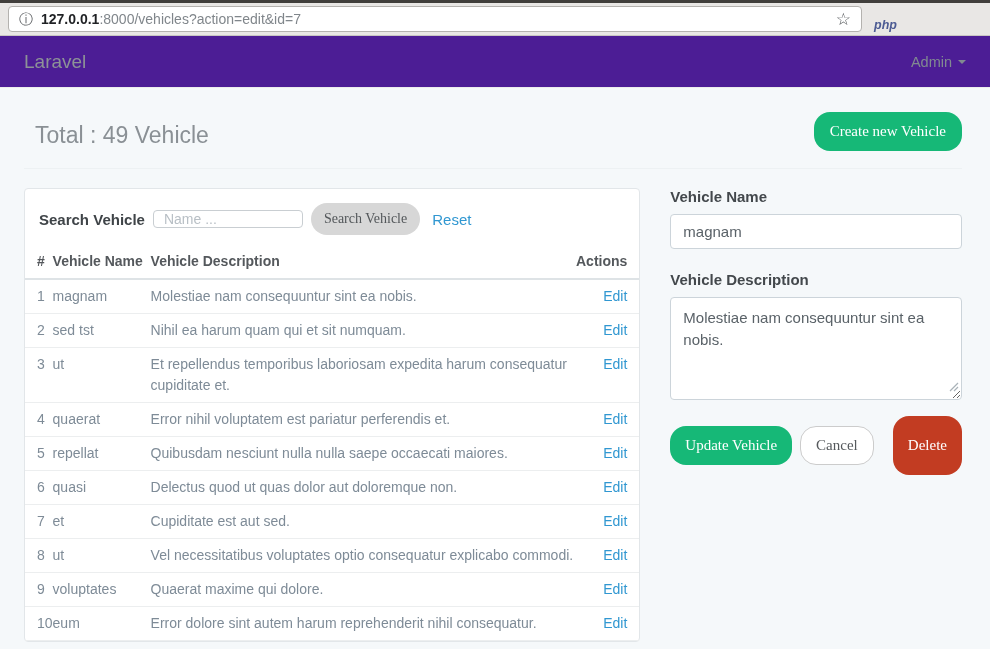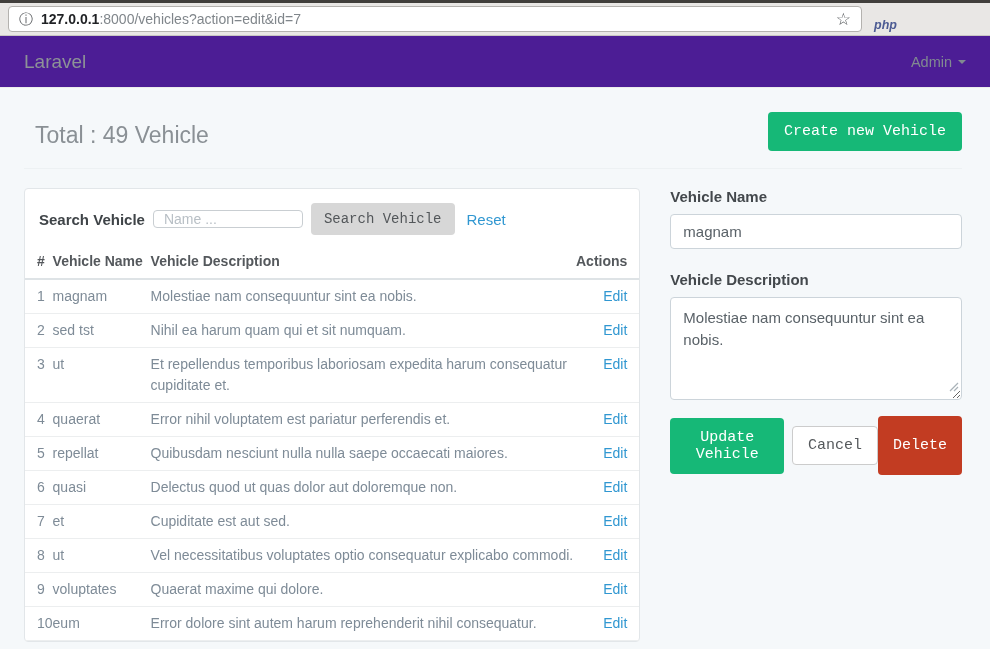--- a/index.html
+++ b/index.html
@@ -32,22 +32,22 @@
     align-items:center;gap:6px;cursor:pointer;}
   .caret{width:0;height:0;border-left:4px solid transparent;
     border-right:4px solid transparent;border-top:4px solid #818a91;}
 
   
   .page{padding:0 28px 0 24px;}
   .page-header{display:flex;align-items:center;padding:24px 0 17px;
     border-bottom:1px solid #edf1f3;}
   .h1{font-size:37px;color:#636b6f;font-weight:400;letter-spacing:.3px;}
   .subtitle{font-size:23px;color:#8a9095;margin-left:11px;padding-top:8px;}
-  .btn{border:none;border-radius:4px;font-size:15px;cursor:pointer;
-    font-family:Liberation Mono, monospace;}
+  .btn{border:none;border-radius:16px;font-size:15px;cursor:pointer;
+    font-family:Liberation Serif, serif;}
   .btn.green{margin-left:auto;background:var(--green);color:#fff;padding:11px 16px;}
 
   .content{display:flex;align-items:flex-start;margin-top:19px;}
 
   
   .card{width:617px;background:#fff;border:1px solid #e2e6e9;border-radius:4px;}
   .search-row{display:flex;align-items:center;padding:14px 12px 12px 14px;}
   .search-label{font-weight:bold;font-size:15px;color:#3f4448;margin-right:8px;}
   .search-input{width:150px;height:18px;border:1px solid #c9ced2;border-radius:4px;
     padding:0 10px;font-size:14px;color:#555;font-family:inherit;outline:none;}

